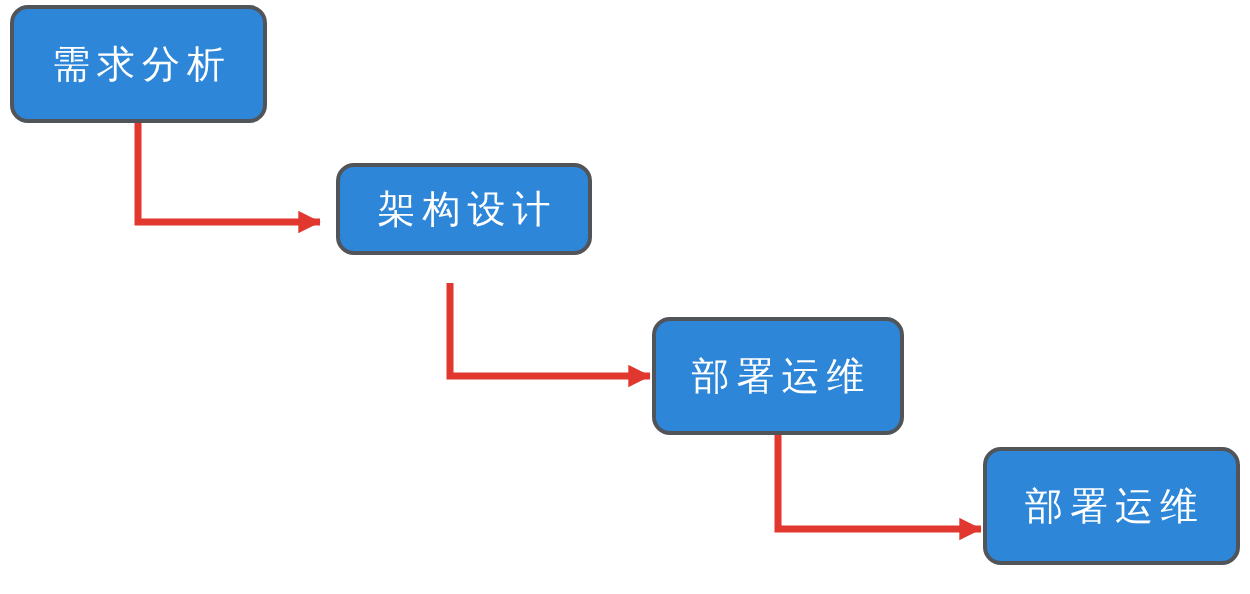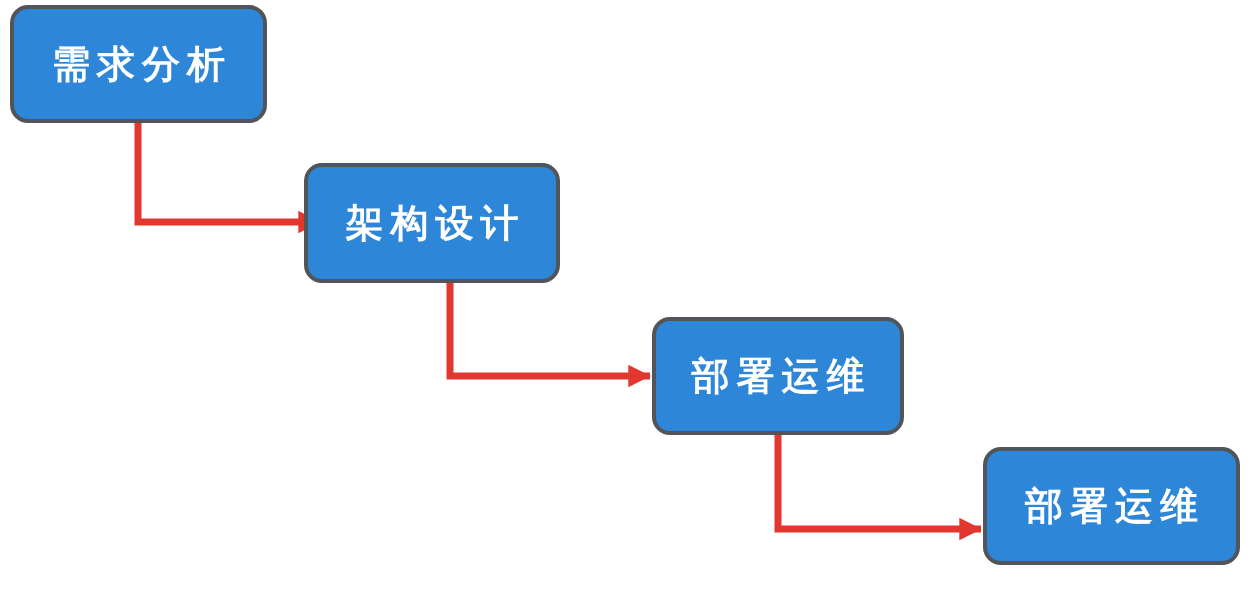--- a/index.html
+++ b/index.html
@@ -41,29 +41,29 @@
     border: 4px solid var(--node-border, #515459);
     border-radius: 18px;
     display: flex;
     align-items: center;
     justify-content: center;
   }
 
   .node-label {
     color: var(--node-text, #ffffff);
     font-size: 38px;
-    font-weight: 700;
+    font-weight: 400;
     letter-spacing: 7px;
     margin-right: -7px; 
     white-space: nowrap;
     line-height: 1;
   }
 
   .n1 { left: 10px;  top: 5px;   width: 257px; height: 118px; }
-  .n2 { left: 304px; top: 163px; width: 256px; height: 120px; }
+  .n2 { left: 336px; top: 163px; width: 256px; height: 92px; }
   .n3 { left: 652px; top: 317px; width: 252px; height: 118px; }
   .n4 { left: 983px; top: 447px; width: 257px; height: 118px; }
 </style>
 </head>
 <body>
 
 <div class="canvas">
 
   <svg class="arrows" viewBox="0 0 1250 594" xmlns="http://www.w3.org/2000/svg">
     <defs>

